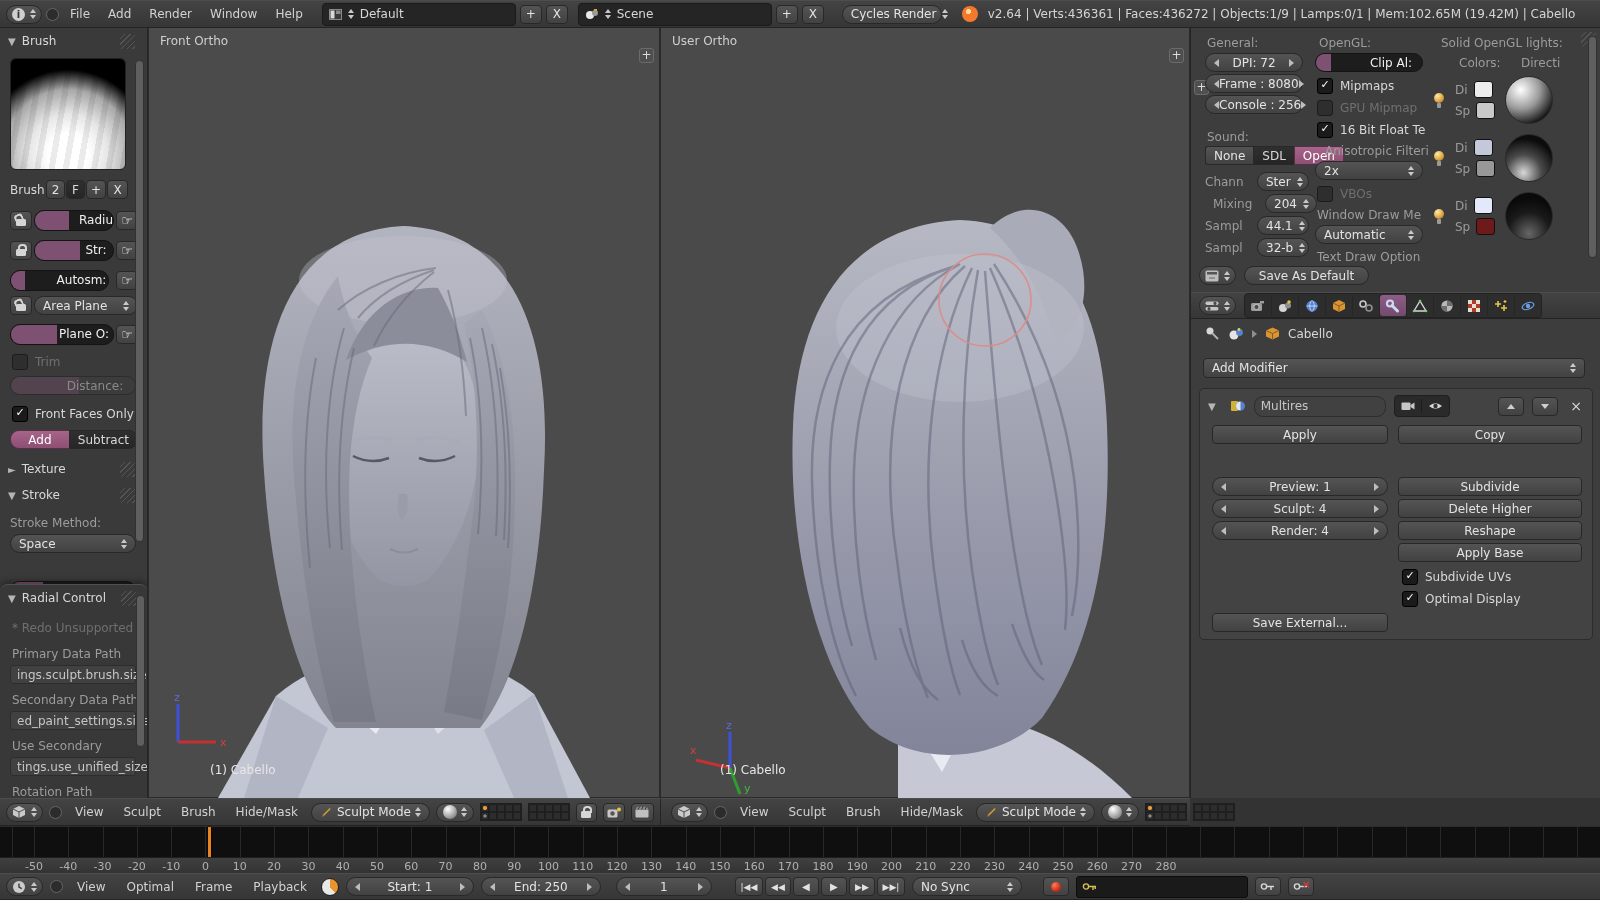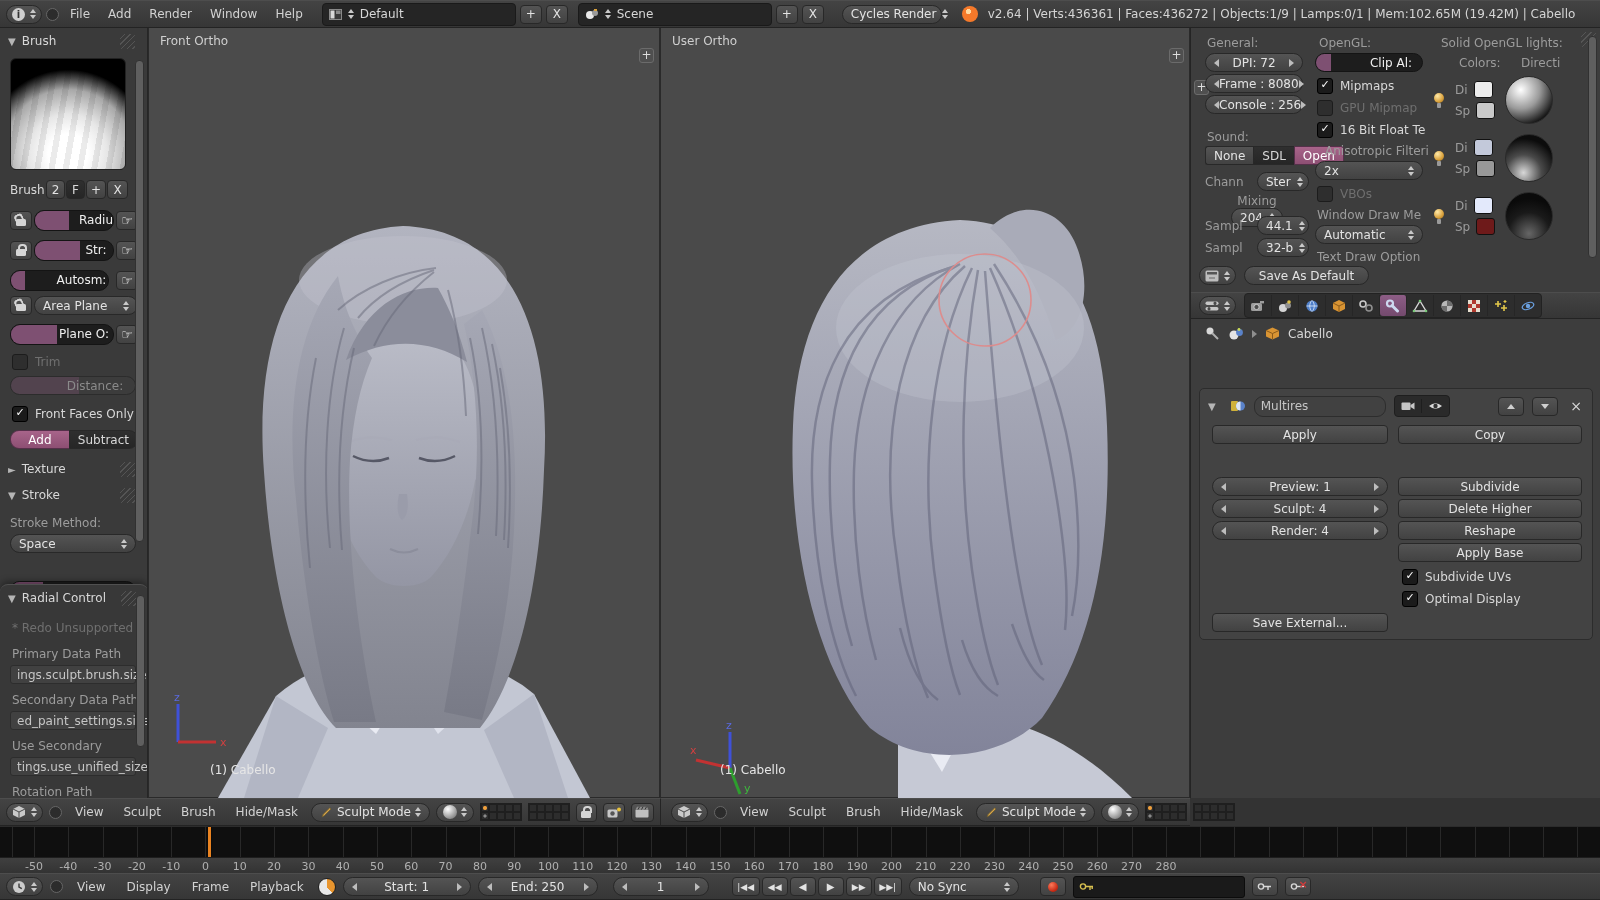--- a/index.html
+++ b/index.html
@@ -548,21 +548,21 @@
     <div class="abs row" style="left:14px;top:144px;width:104px;justify-content:space-between;">
       <span class="label">Chann</span>
       <span class="pill dd" style="width:52px;">
           <span>Ster</span>
           <span class="updown">
             <i class="u"></i>
             <i class="d"></i>
           </span>
         </span>
     </div>
-    <div class="abs row" style="left:14px;top:166px;width:104px;justify-content:space-between;flex-direction:column;">
+    <div class="abs row" style="left:22px;top:166px;width:104px;justify-content:space-between;">
       <span class="label">Mixing</span>
       <span class="pill dd" style="width:52px;">
           <span>204</span>
           <span class="updown">
             <i class="u"></i>
             <i class="d"></i>
           </span>
         </span>
     </div>
     <div class="abs row" style="left:14px;top:188px;width:104px;justify-content:space-between;">
@@ -791,20 +791,27 @@
           <circle cx="11" cy="2.5" r="1.4" fill="#cada56"></circle>
         </svg>
       <span style="width:0;height:0;border-top:4px solid transparent;border-bottom:4px solid transparent;border-left:5px solid #8f8f8f;"></span>
       <svg width="15" height="13">
           <path d="M7.5 0.5 L14 3.5 L14 9.5 L7.5 12.5 L1 9.5 L1 3.5 Z" fill="#d99433"></path>
           <path d="M1 3.5 L7.5 6.5 L14 3.5 M7.5 6.5 L7.5 12.5" stroke="#8a5a1a" fill="none"></path>
         </svg>
       <span>Cabello</span>
     </div>
 
+    <span class="abs pill dd sq" style="left:12px;top:330px;width:382px;height:20px;">
+      <span>Add Modifier</span>
+      <span class="updown">
+          <i class="u"></i>
+          <i class="d"></i>
+        </span>
+    </span>
 
     <div class="abs" style="left:8px;top:360px;width:394px;height:252px;background:#434343;border:1px solid #2c2c2c;border-radius:5px;">
       <div class="abs row" style="left:8px;top:6px;width:378px;gap:8px;">
         <span class="panel-tri">▼</span>
         <svg width="16" height="14">
             <rect x="1" y="2" width="7" height="10" rx="1" fill="#cfb13a"></rect>
             <circle cx="10.5" cy="7" r="4.5" fill="#5a82c9"></circle>
             <path d="M10.5 2.5 A4.5 4.5 0 0 0 10.5 11.5 Z" fill="#dce6f5"></path>
           </svg>
         <span class="field" style="width:118px;border-radius:9px;">Multires</span>
@@ -916,21 +923,21 @@
           <circle cx="7" cy="7" r="6" fill="#cccccc"></circle>
           <path d="M7 3.5 L7 7 L9.8 8.6" stroke="#3a3a3a" stroke-width="1.4" fill="none"></path>
         </svg>
       <span class="updown">
           <i class="u"></i>
           <i class="d"></i>
         </span>
     </span>
     <span class="circlebtn"></span>
     <span class="menu">View</span>
-    <span class="menu">Display</span>
+    <span class="menu">Optimal</span>
     <span class="menu">Frame</span>
     <span class="menu">Playback</span>
     <span style="width:16px;height:16px;border-radius:50%;flex:none;background:conic-gradient(#e8952e 0 140deg,#e8e8e8 140deg 360deg);border:1px solid #222;"></span>
     <span class="pill stepper" style="width:128px;">
         <i class="arrl"></i>
         <span>Start: 1</span>
         <i class="arrr"></i>
       </span>
     <span class="pill stepper" style="width:120px;">
         <i class="arrl"></i>

